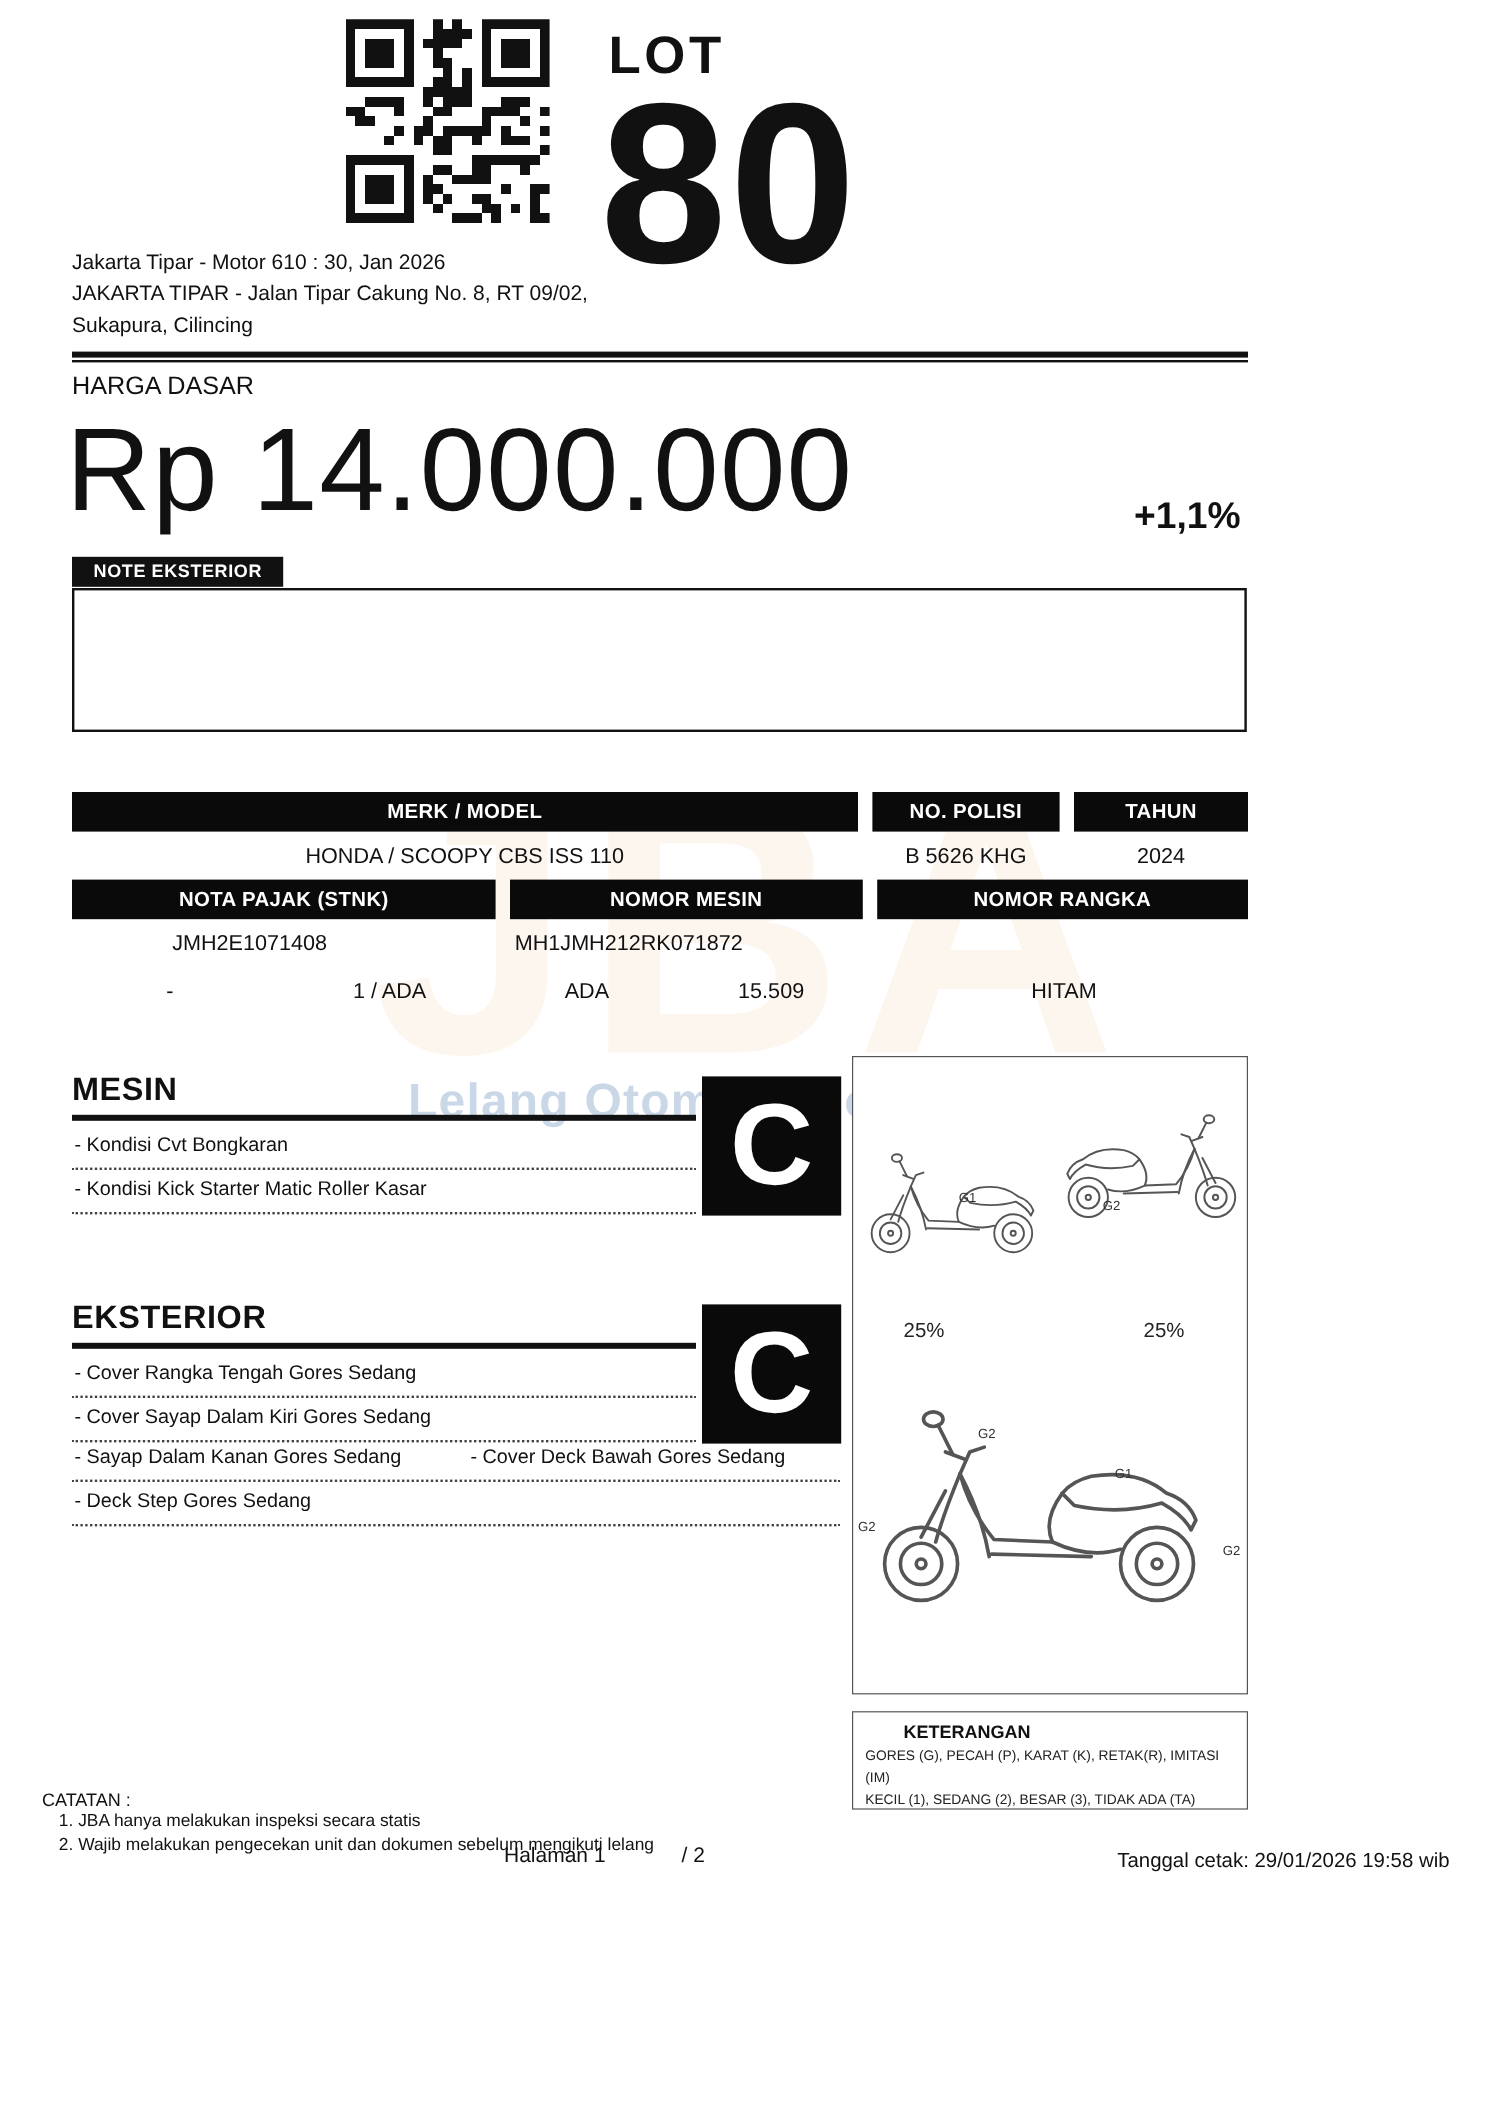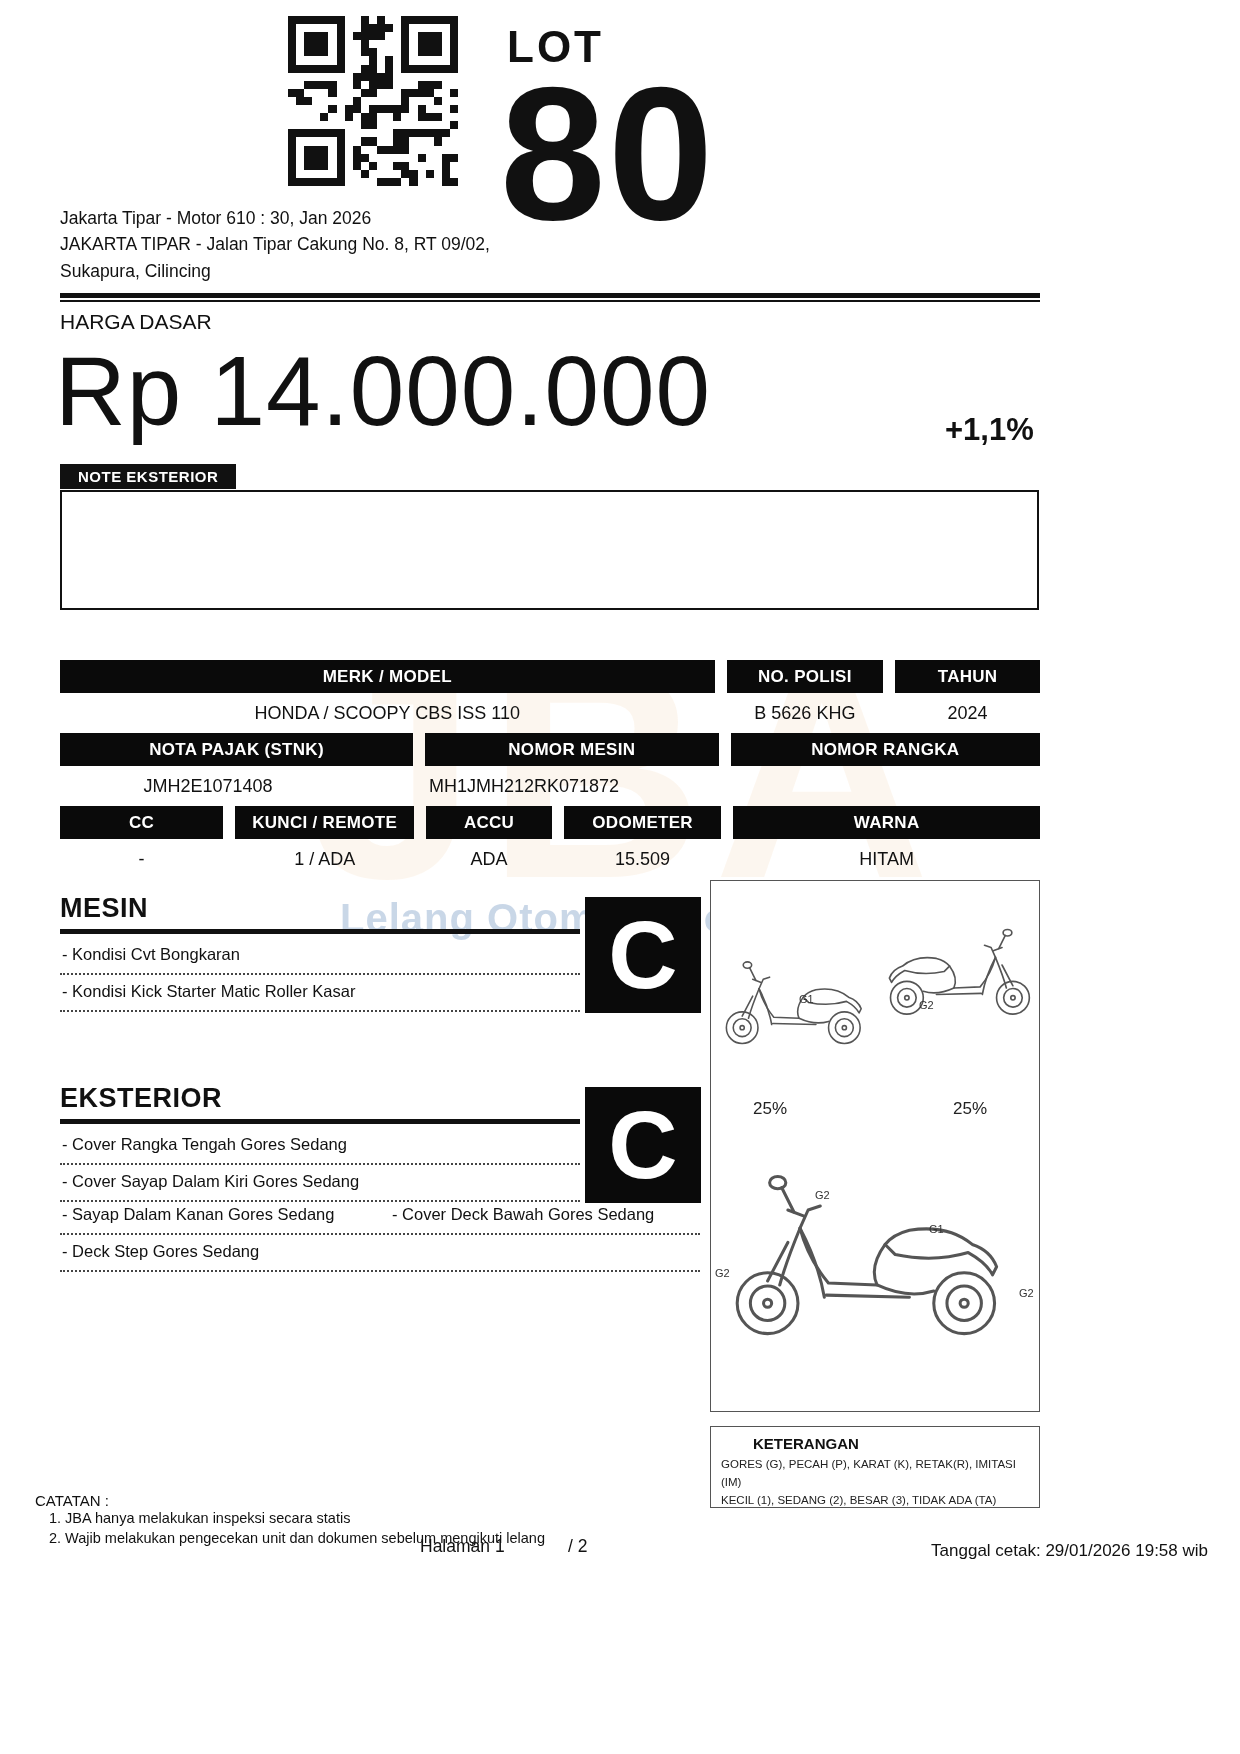--- a/index.html
+++ b/index.html
@@ -354,27 +354,20 @@
     <div class="trow">
       <div class="hcell c356">NOTA PAJAK (STNK)</div>
       <div class="hcell c296">NOMOR MESIN</div>
       <div class="hcell c312">NOMOR RANGKA</div>
     </div>
     <div class="trow">
       <div class="vcell c296">JMH2E1071408</div>
       <div class="vcell c312">MH1JMH212RK071872</div>
     </div>
     <div class="trow">
-      <div class="hcell c166">CC</div>
-      <div class="hcell c182">KUNCI / REMOTE</div>
-      <div class="hcell c128">ACCU</div>
-      <div class="hcell c160">ODOMETER</div>
-      <div class="hcell c312">WARNA</div>
-    </div>
-    <div class="trow">
       <div class="vcell c166">-</div>
       <div class="vcell c182">1 / ADA</div>
       <div class="vcell c128">ADA</div>
       <div class="vcell c160">15.509</div>
       <div class="vcell c312">HITAM</div>
     </div>
   </div>
 
   <div class="abs sec-title mesin-title">MESIN</div>
   <div class="abs sec-rule mesin-rule"></div>

